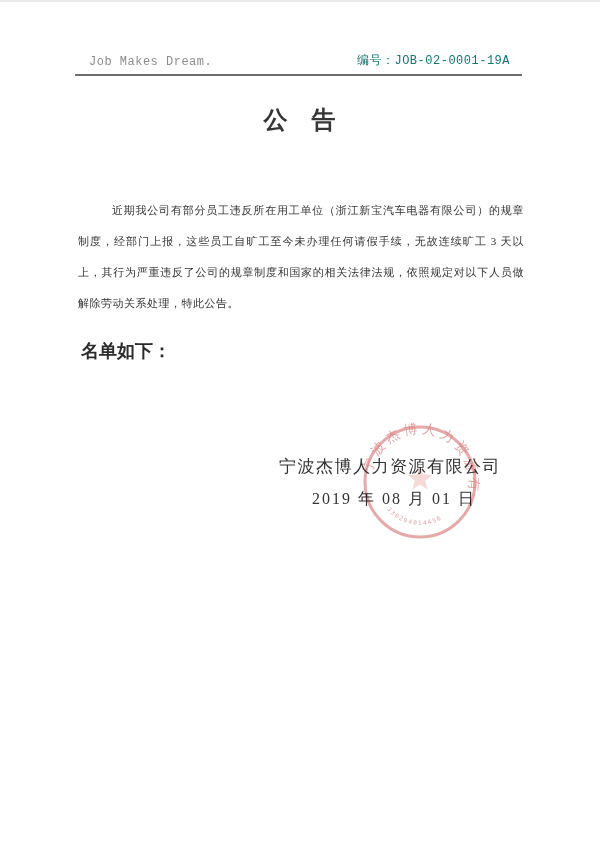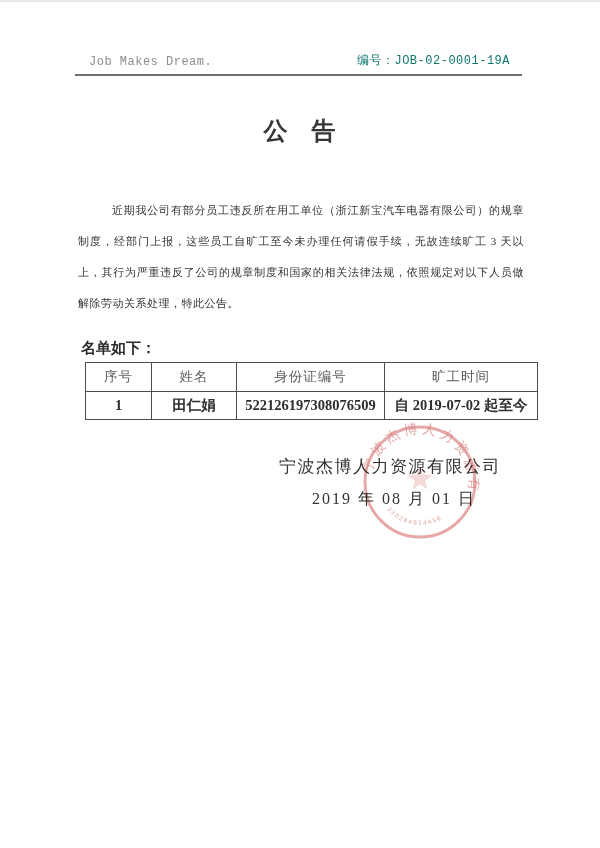--- a/index.html
+++ b/index.html
@@ -30,21 +30,21 @@
     align-items: flex-end;
     font-family: "Liberation Mono", "DejaVu Sans Mono", monospace;
     font-size: 12px;
     color: #8d8d8d;
     letter-spacing: 0.5px;
   }
   .doc-number { color: #0f766e; }
   
   .doc-title {
     position: absolute;
-    top: 113px;
+    top: 102px;
     left: 0;
     width: 100%;
     text-align: center;
     font-size: 24px;
     font-weight: bold;
     color: #353535;
     word-spacing: 16px;
     letter-spacing: 1px;
   }
   
@@ -57,21 +57,21 @@
     line-height: 31px;
     color: #333333;
     text-align: justify;
     text-indent: 34px;
     letter-spacing: 0.5px;
   }
   .list-label {
     position: absolute;
     top: 337px;
     left: 81px;
-    font-size: 15px;
+    font-size: 18px;
     font-weight: bold;
     color: #2b2b2b;
   }
   
   .roster-table {
     position: absolute;
     top: 360px;
     left: 85px;
     width: 452px;
     border-collapse: collapse;
@@ -137,44 +137,20 @@
     <span>Job Makes Dream.</span>
     <span class="doc-number"><span>编号：</span><span>JOB-02-0001-19A</span></span>
   </div>
 
   <div class="doc-title">公 告</div>
 
   <p class="doc-paragraph">近期我公司有部分员工违反所在用工单位（浙江新宝汽车电器有限公司）的规章制度，经部门上报，这些员工自旷工至今未办理任何请假手续，无故连续旷工 3 天以上，其行为严重违反了公司的规章制度和国家的相关法律法规，依照规定对以下人员做解除劳动关系处理，特此公告。</p>
 
   <div class="list-label">名单如下：</div>
 
-  <table class="roster-table">
-    <colgroup>
-      <col class="col-no">
-        <col class="col-name">
-        <col class="col-id">
-        <col class="col-time">
-    </colgroup>
-    <thead>
-      <tr>
-        <th>序号</th>
-        <th>姓名</th>
-        <th>身份证编号</th>
-        <th>旷工时间</th>
-      </tr>
-    </thead>
-    <tbody>
-      <tr>
-        <td>1</td>
-        <td>田仁娟</td>
-        <td>522126197308076509</td>
-        <td>自 2019-07-02 起至今</td>
-      </tr>
-    </tbody>
-  </table>
 
   <div class="sig-company">宁波杰博人力资源有限公司</div>
   <div class="sig-date">2019 年 08 月 01 日</div>
 
   <svg class="stamp" viewBox="0 0 120 120" xmlns="http://www.w3.org/2000/svg">
     <defs>
       <path id="seal-arc-top" d="M 14 79 A 49.5 49.5 0 1 1 106 79" fill="none"></path>
       <path id="seal-arc-bottom" d="M 25 85 A 43 43 0 0 0 95 85" fill="none"></path>
     </defs>
     <circle cx="60" cy="60" r="55" fill="none" stroke-width="3" opacity="0.7" stroke="#d06565"></circle>

